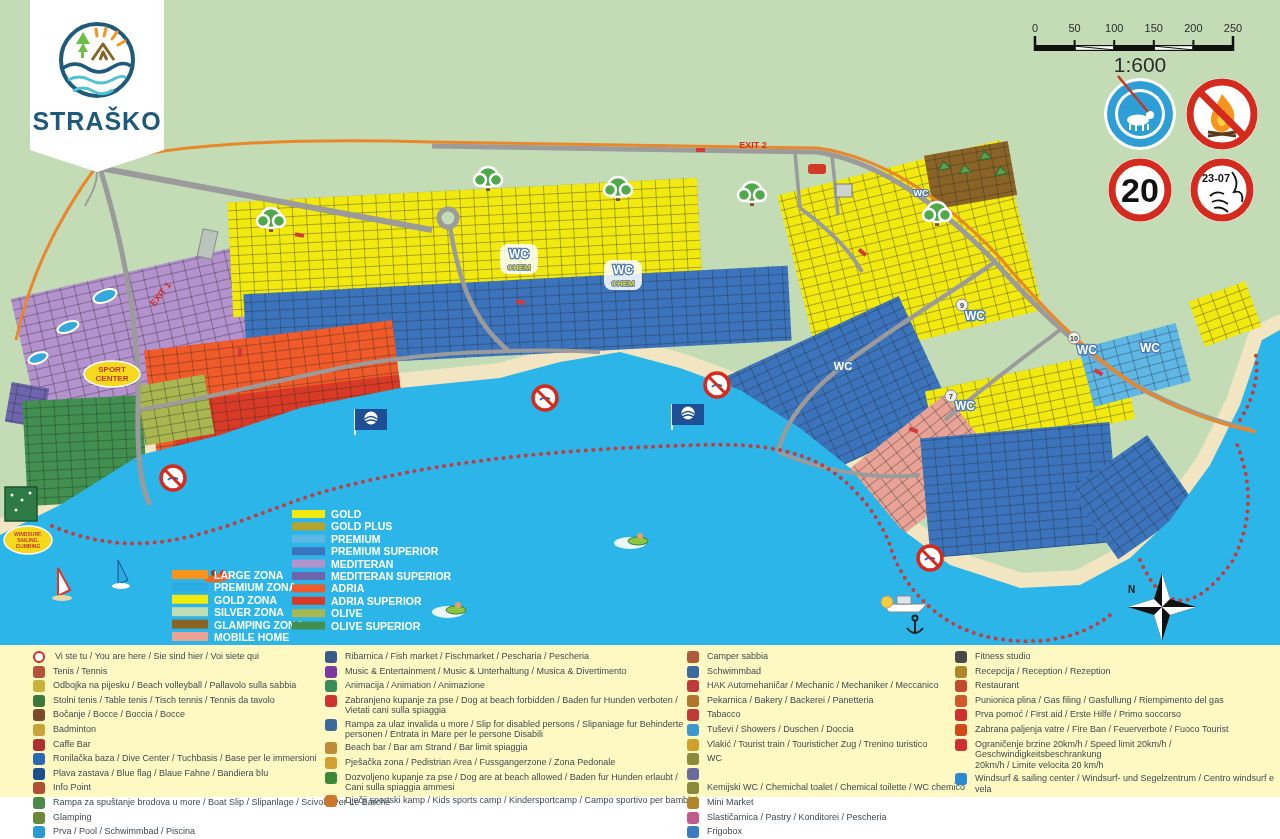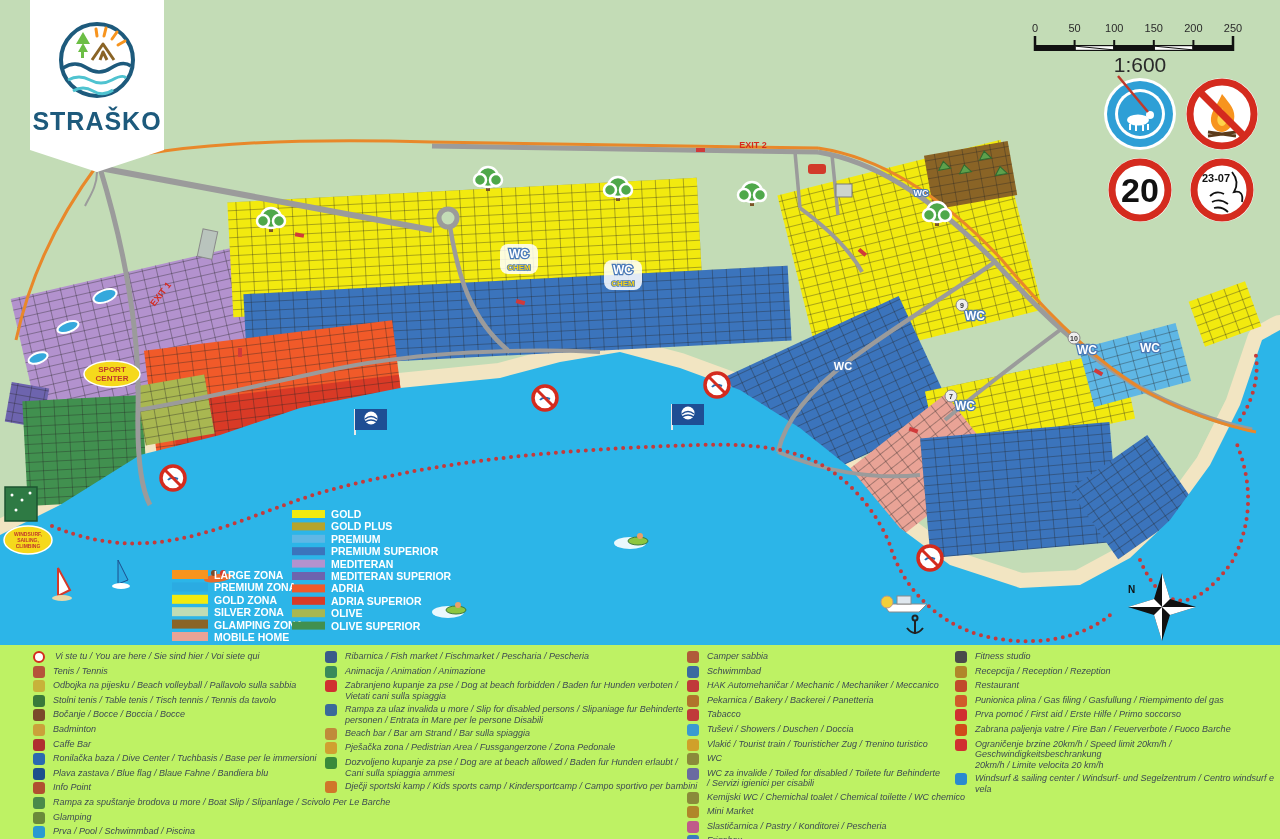--- a/index.html
+++ b/index.html
@@ -1,18 +1,18 @@
 <!DOCTYPE html>
 <html><head>
 <meta charset="utf-8">
 <style>
   html,body{margin:0;padding:0;width:1280px;height:839px;overflow:hidden;
     font-family:"Liberation Sans","DejaVu Sans",sans-serif;background:#fff;}
   #map-wrap{position:absolute;top:0;left:0;width:1280px;height:645px;}
-  #legend-area{position:absolute;top:645px;left:0;width:1280px;height:194px;background:#bef264;font-style:italic;}
+  #legend-area{position:absolute;top:645px;left:0;width:1280px;height:152px;background:#fef9c3;}
   .lcol{position:absolute;top:6px;}
   .lrow{display:flex;align-items:flex-start;margin-bottom:2.6px;}
   .licon{width:12px;height:12px;border-radius:3px;margin-right:8px;flex:0 0 12px;margin-top:0px;}
   .licon.ring{background:#fff !important;border:2.5px solid #d42b1e;border-radius:50%;width:8px;height:8px;flex-basis:8px;margin-right:10px;}
   .lt{font-size:9px;line-height:10.6px;color:#3e4b52;white-space:pre-line;}
 </style>
 </head>
 <body>
 
 <div id="map-wrap">
@@ -502,36 +502,40 @@
       </div>
 
   </div>
 
   <div class="lcol" style="left:325px;">
     <div class="lrow">
         <span class="licon" style="background: rgb(58, 90, 138);"></span>
         <span class="lt">Ribarnica / Fish market / Fischmarket / Pescharia / Pescheria</span>
       </div>
     <div class="lrow">
+        <span class="licon" style="background: rgb(122, 58, 160);"></span>
+        <span class="lt">Music &amp; Entertainment / Music &amp; Unterhaltung / Musica &amp; Divertimento</span>
+      </div>
+    <div class="lrow">
         <span class="licon" style="background: rgb(58, 138, 90);"></span>
         <span class="lt">Animacija / Animation / Animazione</span>
       </div>
     <div class="lrow">
         <span class="licon" style="background: rgb(208, 48, 48);"></span>
         <span class="lt">Zabranjeno kupanje za pse / Dog at beach forbidden / Baden fur Hunden verboten /
 Vietati cani sulla spiaggia</span>
       </div>
     <div class="lrow">
         <span class="licon" style="background: rgb(58, 106, 154);"></span>
         <span class="lt">Rampa za ulaz invalida u more / Slip for disabled persons / Slipaniage fur Behinderte
 personen / Entrata in Mare per le persone Disabili</span>
       </div>
     <div class="lrow">
         <span class="licon" style="background: rgb(192, 138, 58);"></span>
-        <span class="lt">Beach bar / Bar am Strand / Bar sulla spiaggia</span>
+        <span class="lt">Beach bar / Bar am Strand / Bar limit spiaggia</span>
       </div>
     <div class="lrow">
         <span class="licon" style="background: rgb(208, 160, 48);"></span>
         <span class="lt">Pješačka zona / Pedistrian Area / Fussgangerzone / Zona Pedonale</span>
       </div>
     <div class="lrow">
         <span class="licon" style="background: rgb(58, 138, 58);"></span>
         <span class="lt">Dozvoljeno kupanje za  pse / Dog are at beach allowed / Baden fur Hunden  erlaubt /
 Cani sulla spiaggia ammesi</span>
       </div>
@@ -569,22 +573,20 @@
     <div class="lrow">
         <span class="licon" style="background: rgb(208, 160, 42);"></span>
         <span class="lt">Vlakić / Tourist train / Touristicher Zug / Trenino turistico</span>
       </div>
     <div class="lrow">
         <span class="licon" style="background: rgb(138, 138, 58);"></span>
         <span class="lt">WC</span>
       </div>
     <div class="lrow">
         <span class="licon" style="background: rgb(106, 106, 160);"></span>
-        <span class="lt">WC za invalide / Toiled for disabled / Toilete fur Behinderte
-/ Servizi igienici per cisabili</span>
       </div>
     <div class="lrow">
         <span class="licon" style="background: rgb(138, 138, 58);"></span>
         <span class="lt">Kemijski WC / Chemichal toalet / Chemical toilette / WC chemico</span>
       </div>
     <div class="lrow">
         <span class="licon" style="background: rgb(176, 134, 42);"></span>
         <span class="lt">Mini Market</span>
       </div>
     <div class="lrow">
@@ -613,21 +615,21 @@
     <div class="lrow">
         <span class="licon" style="background: rgb(208, 90, 42);"></span>
         <span class="lt">Punionica plina / Gas filing / Gasfullung / Riempimento del gas</span>
       </div>
     <div class="lrow">
         <span class="licon" style="background: rgb(208, 48, 48);"></span>
         <span class="lt">Prva pomoć / First aid / Erste Hilfe / Primo soccorso</span>
       </div>
     <div class="lrow">
         <span class="licon" style="background: rgb(208, 74, 26);"></span>
-        <span class="lt">Zabrana paljenja vatre / Fire Ban / Feuerverbote / Fuoco Barche</span>
+        <span class="lt">Zabrana paljenja vatre / Fire Ban / Feuerverbote / Fuoco Tourist</span>
       </div>
     <div class="lrow">
         <span class="licon" style="background: rgb(208, 48, 48);"></span>
         <span class="lt">Ograničenje brzine 20km/h / Speed limit 20km/h / Geschwindigkeitsbeschrankung
 20km/h / Limite velocita 20 km/h</span>
       </div>
     <div class="lrow">
         <span class="licon" style="background: rgb(42, 138, 208);"></span>
         <span class="lt">Windsurf &amp; sailing center / Windsurf- und Segelzentrum / Centro windsurf e vela</span>
       </div>

